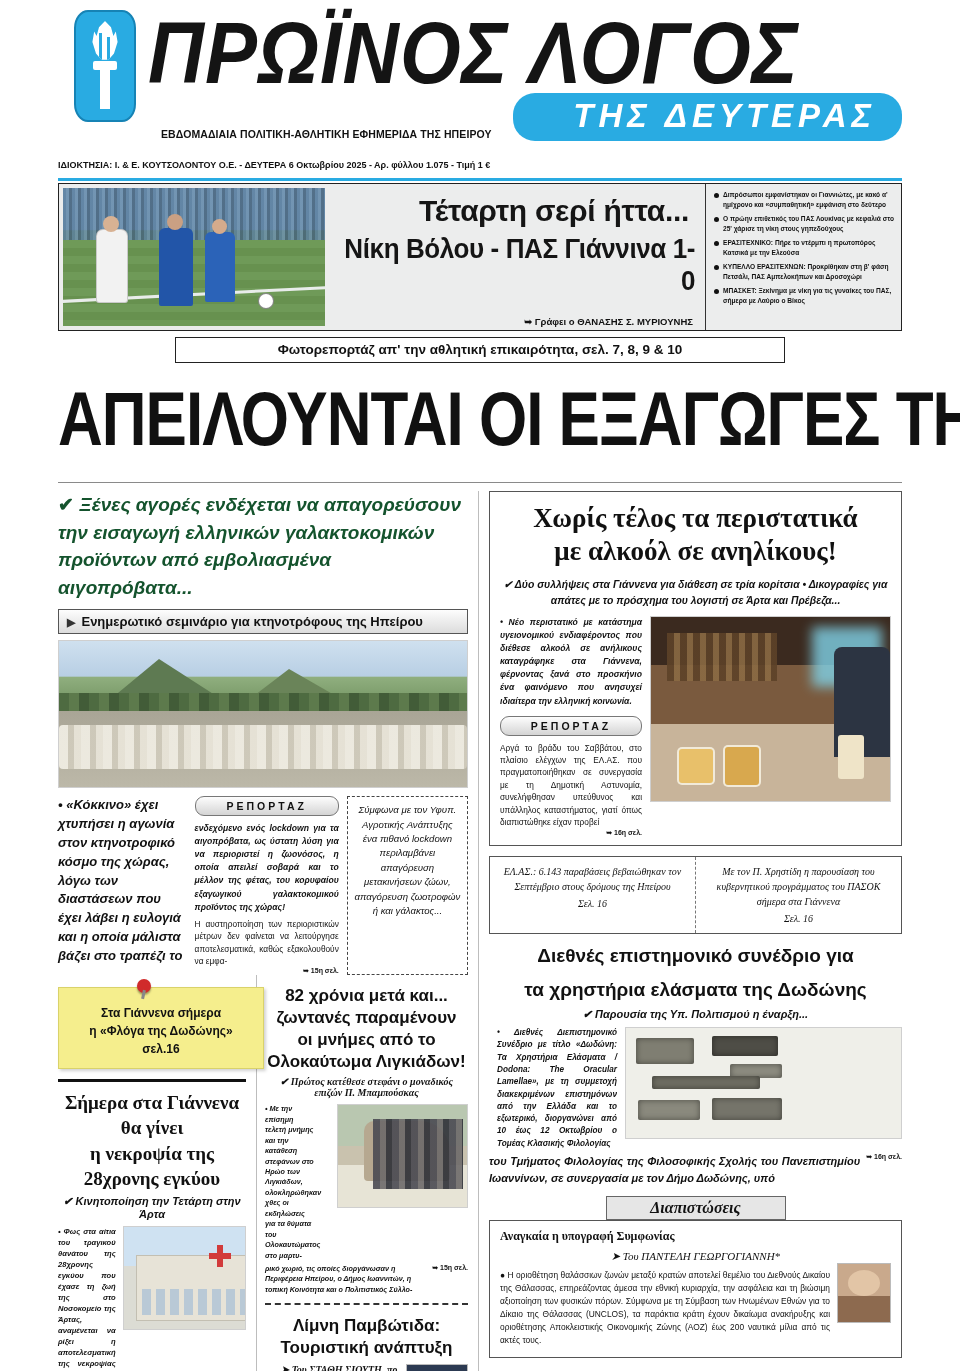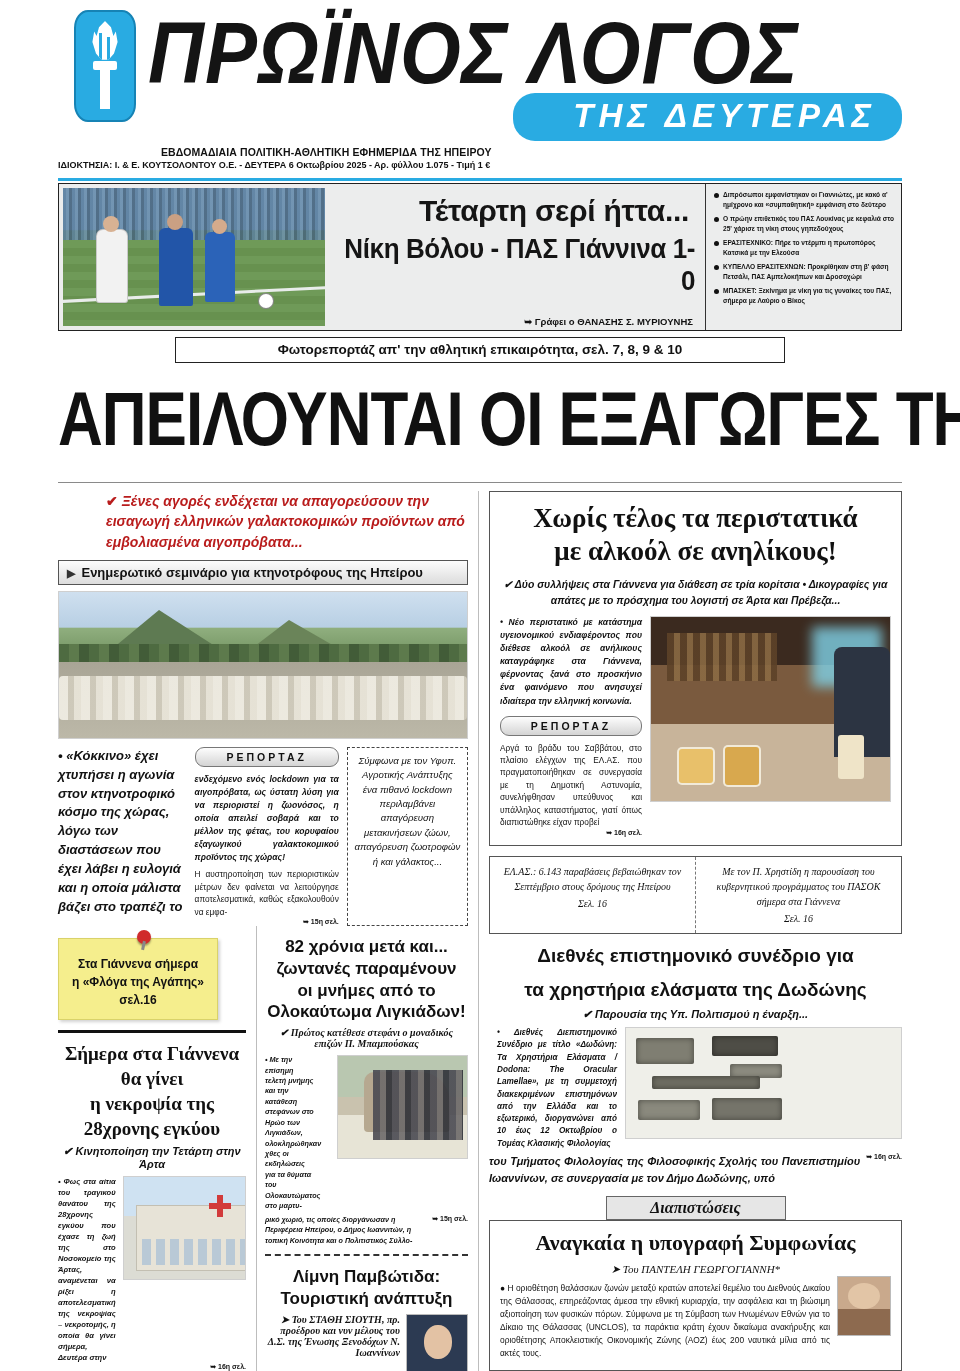--- a/index.html
+++ b/index.html
@@ -56,21 +56,21 @@
   .title-second {
     position: absolute; right: 0px; top: 93px;
     background: #29ABE2; color: #fff;
     font-weight: bold; font-style: italic; font-size: 33px;
     letter-spacing: 5px;
     padding: 4px 26px 6px 60px;
     border-radius: 22px;
     white-space: nowrap;
   }
   .sub-strip {
-    position: absolute; left: 103px; top: 146px;
+    position: absolute; left: 103px; top: 128px;
     font-size: 10.5px; font-weight: bold; color: #111;
     letter-spacing: 0.1px;
   }
   .owner-strip {
     position: absolute; left: 0px; top: 160px;
     font-size: 9px; font-weight: bold; color: #111;
   }
   .blue-rule { position:absolute; left:0; right:0; top:178px; height:3px; background:#29ABE2; }
 
   
@@ -130,23 +130,22 @@
     white-space: nowrap;
   }
   .hl-rule { margin-top: 36px; border-top: 1px solid #8a8a8a; }
 
   
   .cols { display: flex; margin-top: 8px; gap: 0; }
   .colL { width: 420px; padding-right: 10px; }
   .colR { width: 424px; padding-left: 10px; border-left: 1px solid #bdbdbd; }
 
   .deck-check {
-    font-style: italic; font-size: 14px; line-height: 1.45; font-weight:600;
-    color:#b91c1c;
-    margin-left:48px;
+    font-style: italic; font-size: 19px; line-height: 1.45; font-weight:600;
+    color:#14532d;
   }
   .chk { font-weight: bold; font-style: normal; }
 
   .seminar-bar {
     margin-top: 8px; border: 1px solid #555;
     background: linear-gradient(#fdfdfd,#dcdcdc);
     font-weight: bold; font-size: 13px; padding: 4px 8px;
   }
   .seminar-bar .tri { display:inline-block; margin-right:6px; color:#333; font-size:11px;}
 
@@ -175,21 +174,21 @@
   .reportaz {
     display:block; text-align:center; font-weight:bold; font-size:10.5px;
     letter-spacing:3px; border:1px solid #777; border-radius:9px;
     background: linear-gradient(#fdfdfd,#d4d4d4); padding: 3px 0; margin-bottom:6px;
   }
   .bodyital { font-size: 8.6px; line-height: 1.52; font-style: italic; font-weight:bold; text-align: justify; }
   .bodyplain { font-size: 8.3px; line-height: 1.5; text-align: justify; }
   .contref { font-size:7px; font-weight:bold; white-space:nowrap; }
 
   .yellow-box {
-    margin-top: 12px; width: 160px; background:#f5ee8d; border:1px solid #d9d26a;
+    margin-top: 12px; width: 206px; background:#f5ee8d; border:1px solid #d9d26a;
     text-align:center; font-weight:bold; font-size: 12px; line-height:1.5;
     padding: 16px 8px 10px; position: relative;
     box-shadow: 2px 2px 3px rgba(0,0,0,.18);
   }
   .pin { position:absolute; left:78px; top:-9px; width:14px; height:14px; border-radius:50%;
     background:#d02b2b; box-shadow: 0 2px 2px rgba(0,0,0,.35); }
   .pin:after{content:"";position:absolute;left:5px;top:11px;width:3px;height:9px;background:#888;transform:rotate(12deg);}
 
   
   .divider { border-top: 3px solid #111; margin: 10px 0 0; }
@@ -243,21 +242,21 @@
   .l2{left:86px;top:8px;width:66px;height:20px;background:#4e4d46;}
   .l3{left:104px;top:36px;width:52px;height:14px;background:#8d8c80;}
   .l4{left:26px;top:48px;width:108px;height:13px;background:#6e6d62;}
   .l5{left:12px;top:72px;width:62px;height:20px;background:#8a897d;}
   .l6{left:86px;top:70px;width:70px;height:22px;background:#75746a;}
 
   .diap-head { margin:10px auto 0; width:180px; background:#e6e6e6; border:1px solid #666;
     font-family:"Liberation Serif",serif; font-style:italic; font-weight:bold;
     font-size:16px; text-align:center; padding:2px 0;}
   .aoz-box { border:1px solid #555; padding:8px 10px 10px; margin-top:0;}
-  .aoz-title { font-family:"Liberation Serif",serif; font-weight:bold; font-size:22px; line-height:1.3; text-align:center;}
+  .aoz-title { font-family:"Liberation Serif",serif; font-weight:bold; font-size:12px; line-height:1.3; }
   .aoz-by { font-family:"Liberation Serif",serif; font-style:italic; font-size:11px; text-align:center; margin-top:5px;}
   .aoz-body { font-size:8.4px; line-height:1.55; text-align:justify; margin-top:6px;}
   .aoz-face { float:right; width:54px; height:60px; margin:0 0 3px 7px; border:1px solid #bbb;
     background: linear-gradient(#c9a98c 0 55%, #8d6a4f 55% 100%);}
   .aoz-face:after{content:"";display:block;margin:6px auto 0;width:32px;height:26px;border-radius:50%;background:#e2c5a6;}
 
   
   .mid-block { margin-top:10px; }
   .mid-title { font-family:"Liberation Sans",sans-serif; font-weight:bold; font-size:17px;
      line-height:1.28; text-align:center;}
@@ -368,21 +367,21 @@
           <div class="contref" style="text-align:right">➥ 15η σελ.</div>
         </div>
         <div class="quote-box">Σύμφωνα με τον Υφυπ. Αγροτικής Ανάπτυξης ένα πιθανό lockdown περιλαμβάνει απαγόρευση μετακινήσεων ζώων, απαγόρευση ζωοτροφών ή και γάλακτος...</div>
       </div>
 
       <div style="display:flex; gap:10px; align-items:flex-start;">
         <div style="width:188px">
           <div class="yellow-box">
             <span class="pin"></span>
             <div>Στα Γιάννενα σήμερα</div>
-            <div>η «Φλόγα της Αγάπης»</div>
+            <div>η «Φλόγα της Δωδώνης»</div>
             <div>σελ.16</div>
           </div>
 
           <div class="divider"></div>
           <div style="margin-top:8px">
             <div class="art-title-serif">Σήμερα στα Γιάννενα θα γίνει</div>
             <div class="art-title-serif">η νεκροψία της 28χρονης εγκύου</div>
             <div class="art-sub-ital">
               <span>✔</span>
               <span>Κινητοποίηση την Τετάρτη στην Άρτα</span>

